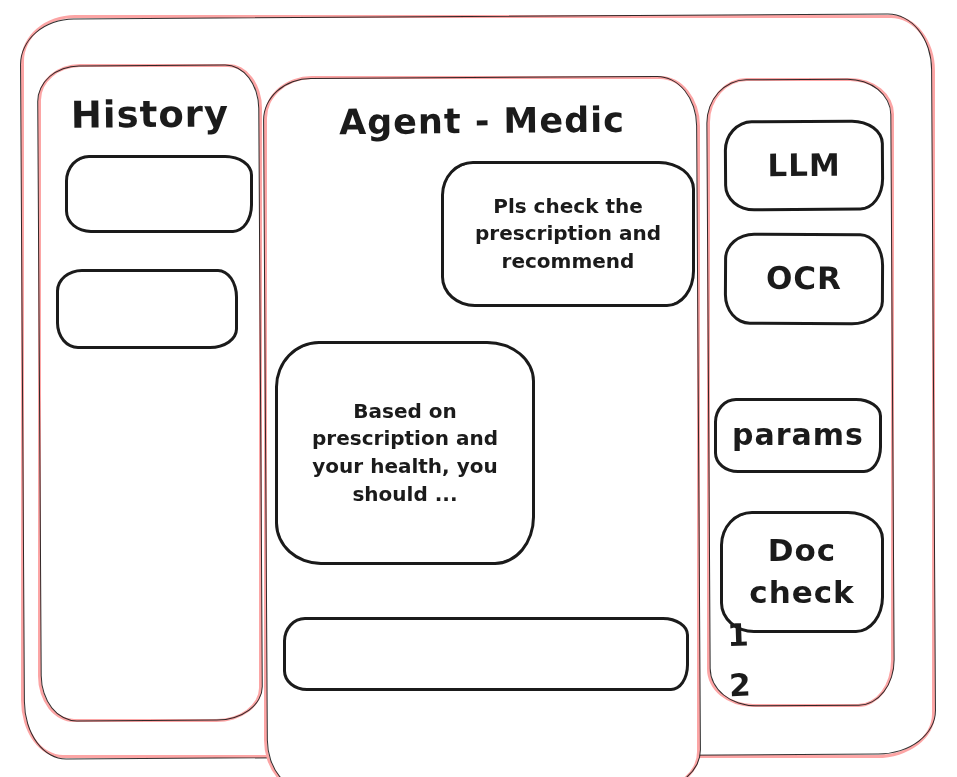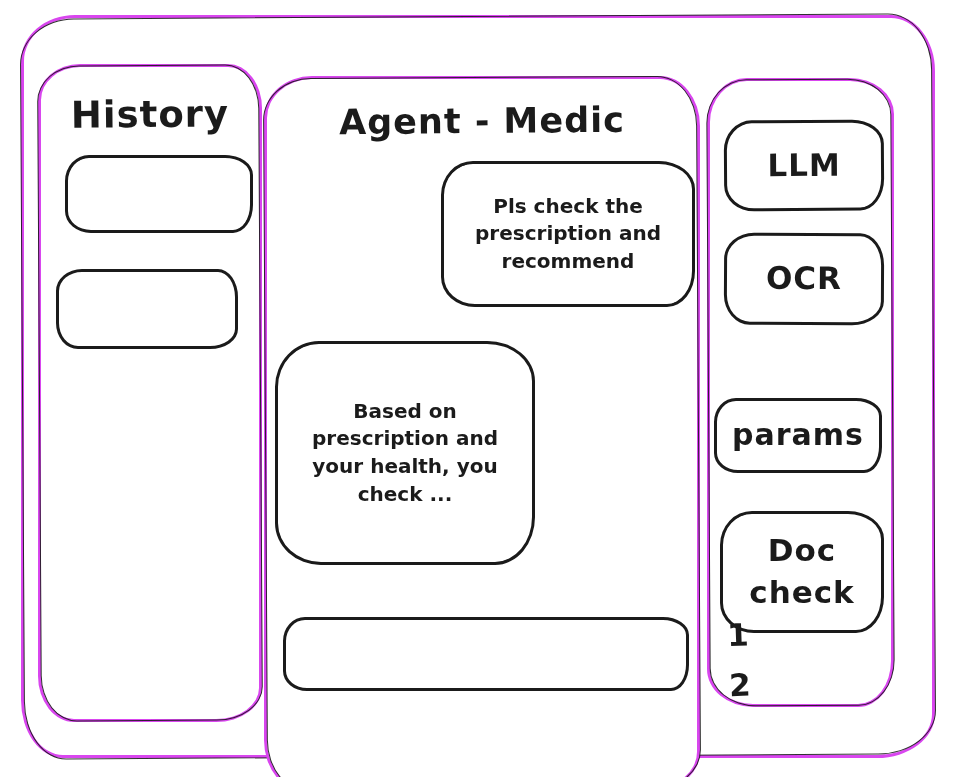--- a/index.html
+++ b/index.html
@@ -9,21 +9,21 @@
     color: #1b1b1b;
     width: 957px; height: 777px;
     position: relative;
     overflow: hidden;
   }
   .stage { position: absolute; inset: 0; }
 
   
   .sk {
     position: absolute;
-    border: 3px solid #d946ef;
+    border: 3px solid #fca5a5;
     background: #ffffff;
   }
   .dbl::after {
     content: "";
     position: absolute;
     inset: -2px;
     border: 1.6px solid rgba(27,27,27,.9);
     border-radius: inherit;
     transform: rotate(-0.35deg);
     pointer-events: none;
@@ -152,21 +152,21 @@
 
   <aside class="sk dbl history-panel">
     <div class="history-title">History</div>
     <div class="hist-item one dbl"></div>
     <div class="hist-item two"></div>
   </aside>
 
   <main class="sk dbl chat-panel">
     <div class="chat-title">Agent - Medic</div>
     <div class="bubble user dbl">Pls check the prescription and recommend</div>
-    <div class="bubble assistant dbl">Based on prescription and your health, you check ...</div>
+    <div class="bubble assistant dbl">Based on prescription and your health, you should ...</div>
     <input class="chat-input" type="text" placeholder="" style="">
   </main>
 
   <aside class="sk dbl tools-panel">
     <button class="tool llm dbl">LLM</button>
     <button class="tool ocr">OCR</button>
     <button class="tool params">params</button>
     <button class="tool doc dbl">Doc check</button>
     <div class="src-num n1">1</div>
     <div class="src-num n2">2</div>

